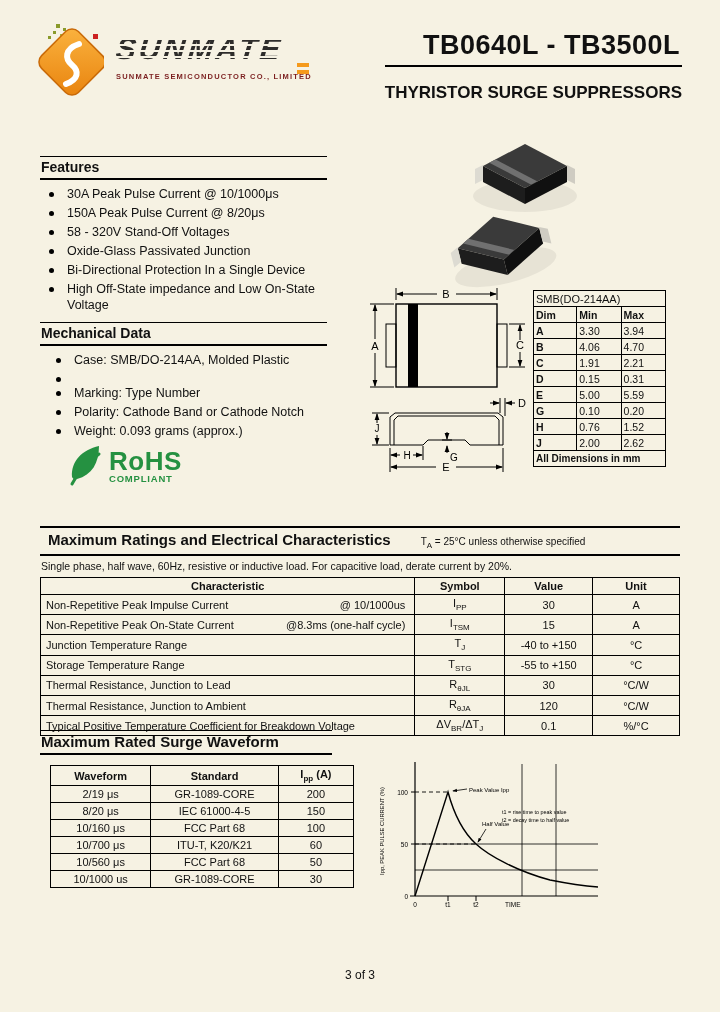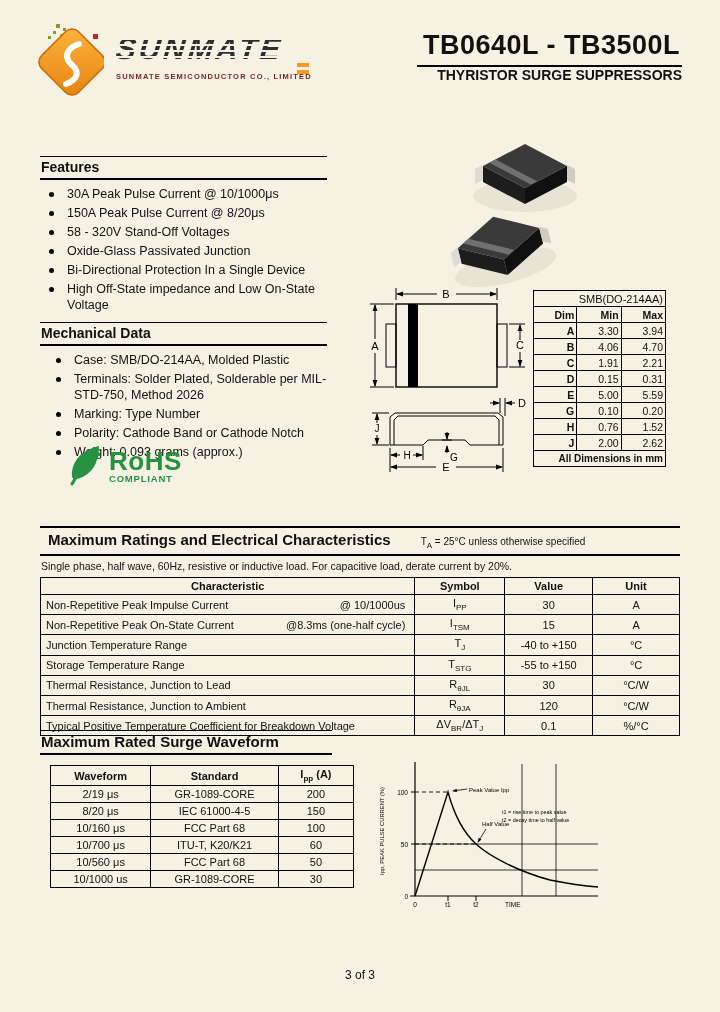--- a/index.html
+++ b/index.html
@@ -13,41 +13,41 @@
   
   .hdr { position:absolute; left:38px; top:22px; right:38px; display:flex; justify-content:space-between; align-items:flex-start; }
   .logo-block { display:flex; gap:12px; align-items:flex-start; }
   .logo-txt { padding-top:12px; }
   .wordmark { position:relative; font-size:30px; font-weight:bold; font-style:italic; letter-spacing:3px; color:#2e2d2b; line-height:1; transform:skewX(-6deg); display:inline-block; }
   .wordmark::after { content:""; position:absolute; inset:0; background:repeating-linear-gradient(to bottom, transparent 0 4px, #f6f2e3 4px 6px); }
   .logo-accent { position:absolute; right:-14px; top:8px; width:12px; height:4px; background:#f59a1c; box-shadow:0 7px 0 #f59a1c; }
   .logo-sub { font-size:7.5px; font-weight:bold; letter-spacing:1.2px; color:#7b1f1f; margin-top:8px; }
   .title-block { text-align:right; padding-top:8px; }
   .part-title { font-size:27px; font-weight:bold; letter-spacing:0.5px; border-bottom:2px solid #000; padding:0 2px 4px 6px; }
-  .subtitle { font-size:14px; font-weight:bold; margin-top:0; }
+  .subtitle { font-size:17px; font-weight:bold; margin-top:16px; }
   
   .sec-head { font-size:14px; font-weight:bold; border-top:1px solid #000; border-bottom:2px solid #000; padding:2px 0 3px 1px; }
   
   .features { position:absolute; left:40px; top:156px; width:287px; }
   .mech     { position:absolute; left:40px; top:322px; width:287px; }
   .blt-list { margin-top:6px; }
   .blt-row  { display:flex; margin-top:3px; font-size:12.5px; line-height:16px; }
   .bullet   { flex:0 0 auto; width:5px; height:5px; border-radius:50%; background:#000; margin:6px 13px 0 9px; }
   .mech .bullet { margin-left:16px; }
   
   .rohs { position:absolute; left:68px; top:444px; display:flex; align-items:center; gap:5px; }
   .rohs-name { font-size:26px; font-weight:800; line-height:0.85; letter-spacing:0.5px; }
   .rohs-sub  { font-size:9.5px; font-weight:bold; letter-spacing:0.8px; }
   
   .photo { position:absolute; left:445px; top:130px; }
   .pkg   { position:absolute; left:364px; top:282px; }
   
   .dims { position:absolute; left:533px; top:290px; width:133px; }
   .dims table { width:100%; border-collapse:collapse; font-size:10.5px; }
-  .dims th, .dims td { border:1px solid #000; text-align:right; padding:1px 2px; height:16px; }
+  .dims th, .dims td { border:1px solid #000; text-align:left; padding:1px 2px; height:16px; }
   .dims .t-title { font-weight:normal; font-size:11px; }
   .dims .t-foot  { font-weight:bold; font-size:10px; }
   .dims td:first-child { font-weight:bold; }
   
   .ratings { position:absolute; left:40px; top:526px; width:640px; }
   .rat-head { border-top:2px solid #000; border-bottom:2px solid #000; padding:3px 0 4px 8px; display:flex; align-items:baseline; gap:30px; }
   .rat-title { font-size:15px; font-weight:bold; }
   .rat-cond-note { font-size:10px; }
   .rat-sub { font-size:10.5px; margin:4px 0 5px 1px; }
   .ratings table { width:100%; border-collapse:collapse; font-size:11px; }
@@ -148,21 +148,20 @@
 
 <div class="mech">
   <div class="sec-head">Mechanical Data</div>
   <div class="blt-list" id="mech-list">
       <div class="blt-row">
         <span class="bullet"></span>
         <span class="blt-txt">Case: SMB/DO-214AA, Molded Plastic</span>
       </div>
       <div class="blt-row">
         <span class="bullet"></span>
-        <span class="blt-txt">Terminals: Solder Plated, Solderable per MIL-STD-750, Method 2026</span>
       </div>
       <div class="blt-row">
         <span class="bullet"></span>
         <span class="blt-txt">Marking: Type Number</span>
       </div>
       <div class="blt-row">
         <span class="bullet"></span>
         <span class="blt-txt">Polarity: Cathode Band or Cathode Notch</span>
       </div>
       <div class="blt-row">

